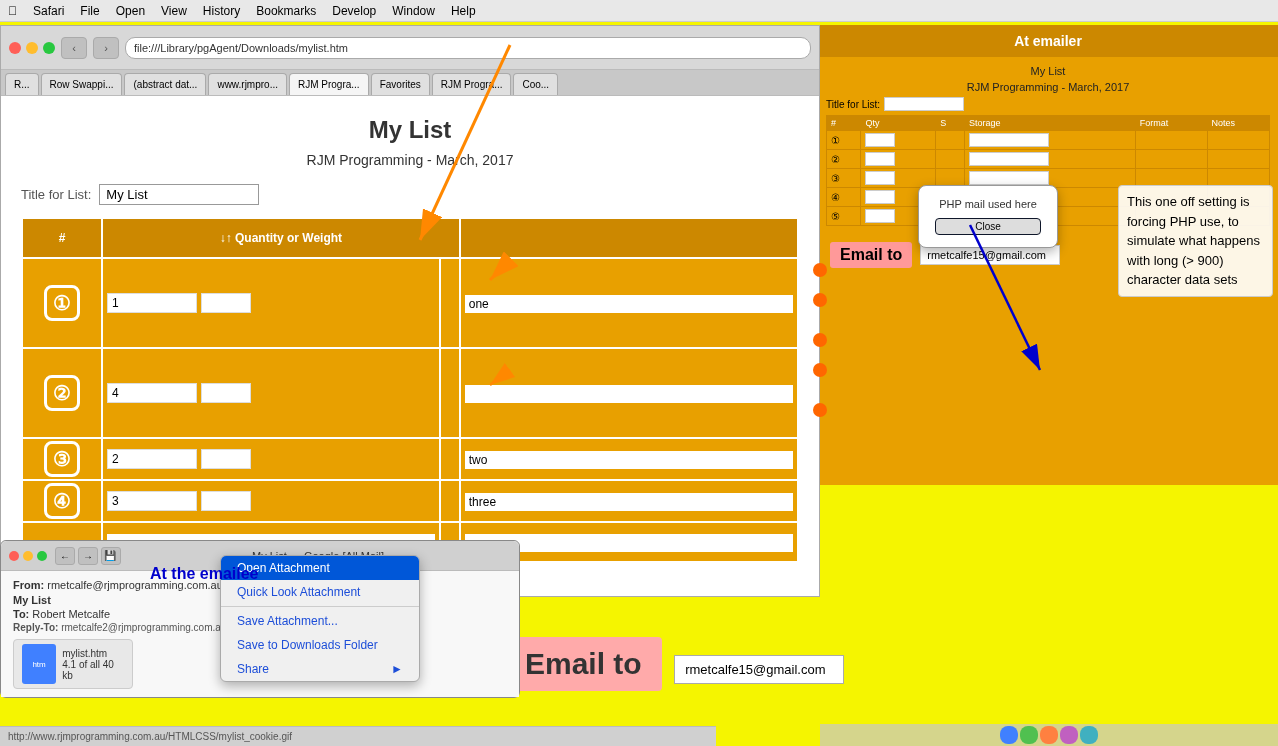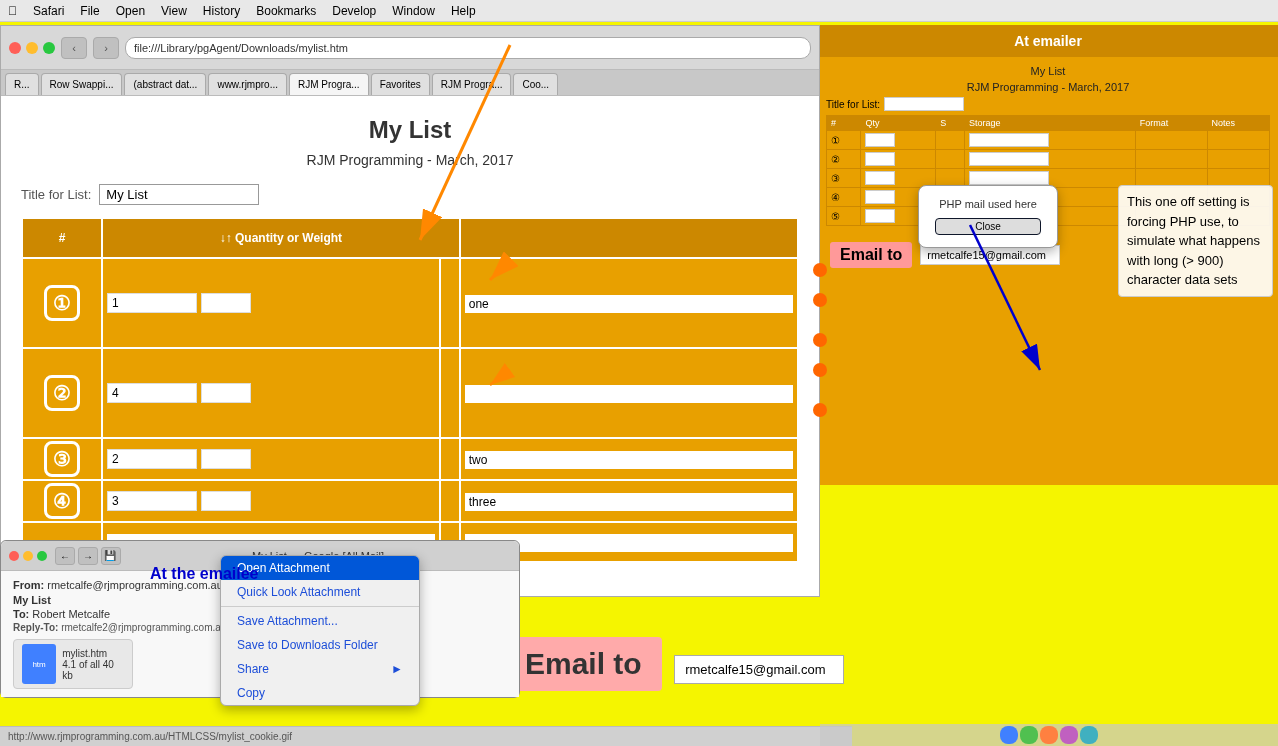--- a/index.html
+++ b/index.html
@@ -693,29 +693,28 @@
 <div class="context-menu">
   <div class="context-menu-item highlighted">Open Attachment</div>
   <div class="context-menu-item">Quick Look Attachment</div>
   <div class="context-menu-divider"></div>
   <div class="context-menu-item">Save Attachment...</div>
   <div class="context-menu-item">Save to Downloads Folder</div>
   <div class="context-menu-item with-arrow">
     <span>Share</span>
       <span>►</span>
   </div>
-  <div class="context-menu-item">Copy</div>
 </div>
 
 <div class="big-email-to">
   <span class="big-email-to-box">Email to</span>
   <input type="text" class="big-email-to-input" value="rmetcalfe15@gmail.com" style="">
 </div>
 
-<div style="position:absolute; bottom:0; left:0; width:852px; height:20px; background:#d0d0d0; border-top:1px solid #bbb; display:flex; align-items:center; padding:0 8px; font-size:10px; color:#555; z-index:15;">
+<div style="position:absolute; bottom:0; left:0; width:716px; height:20px; background:#d0d0d0; border-top:1px solid #bbb; display:flex; align-items:center; padding:0 8px; font-size:10px; color:#555; z-index:15;">
   <span>http://www.rjmprogramming.com.au/HTMLCSS/mylist_cookie.gif</span>
 </div>
 
 <div class="mac-dock">
   <div class="dock-icon" style="background:#4080ff; border-radius:8px;"></div>
   <div class="dock-icon" style="background:#50c050; border-radius:8px;"></div>
   <div class="dock-icon" style="background:#ff8040; border-radius:8px;"></div>
   <div class="dock-icon" style="background:#c060c0; border-radius:8px;"></div>
   <div class="dock-icon" style="background:#40b0c0; border-radius:8px;"></div>
 </div>

